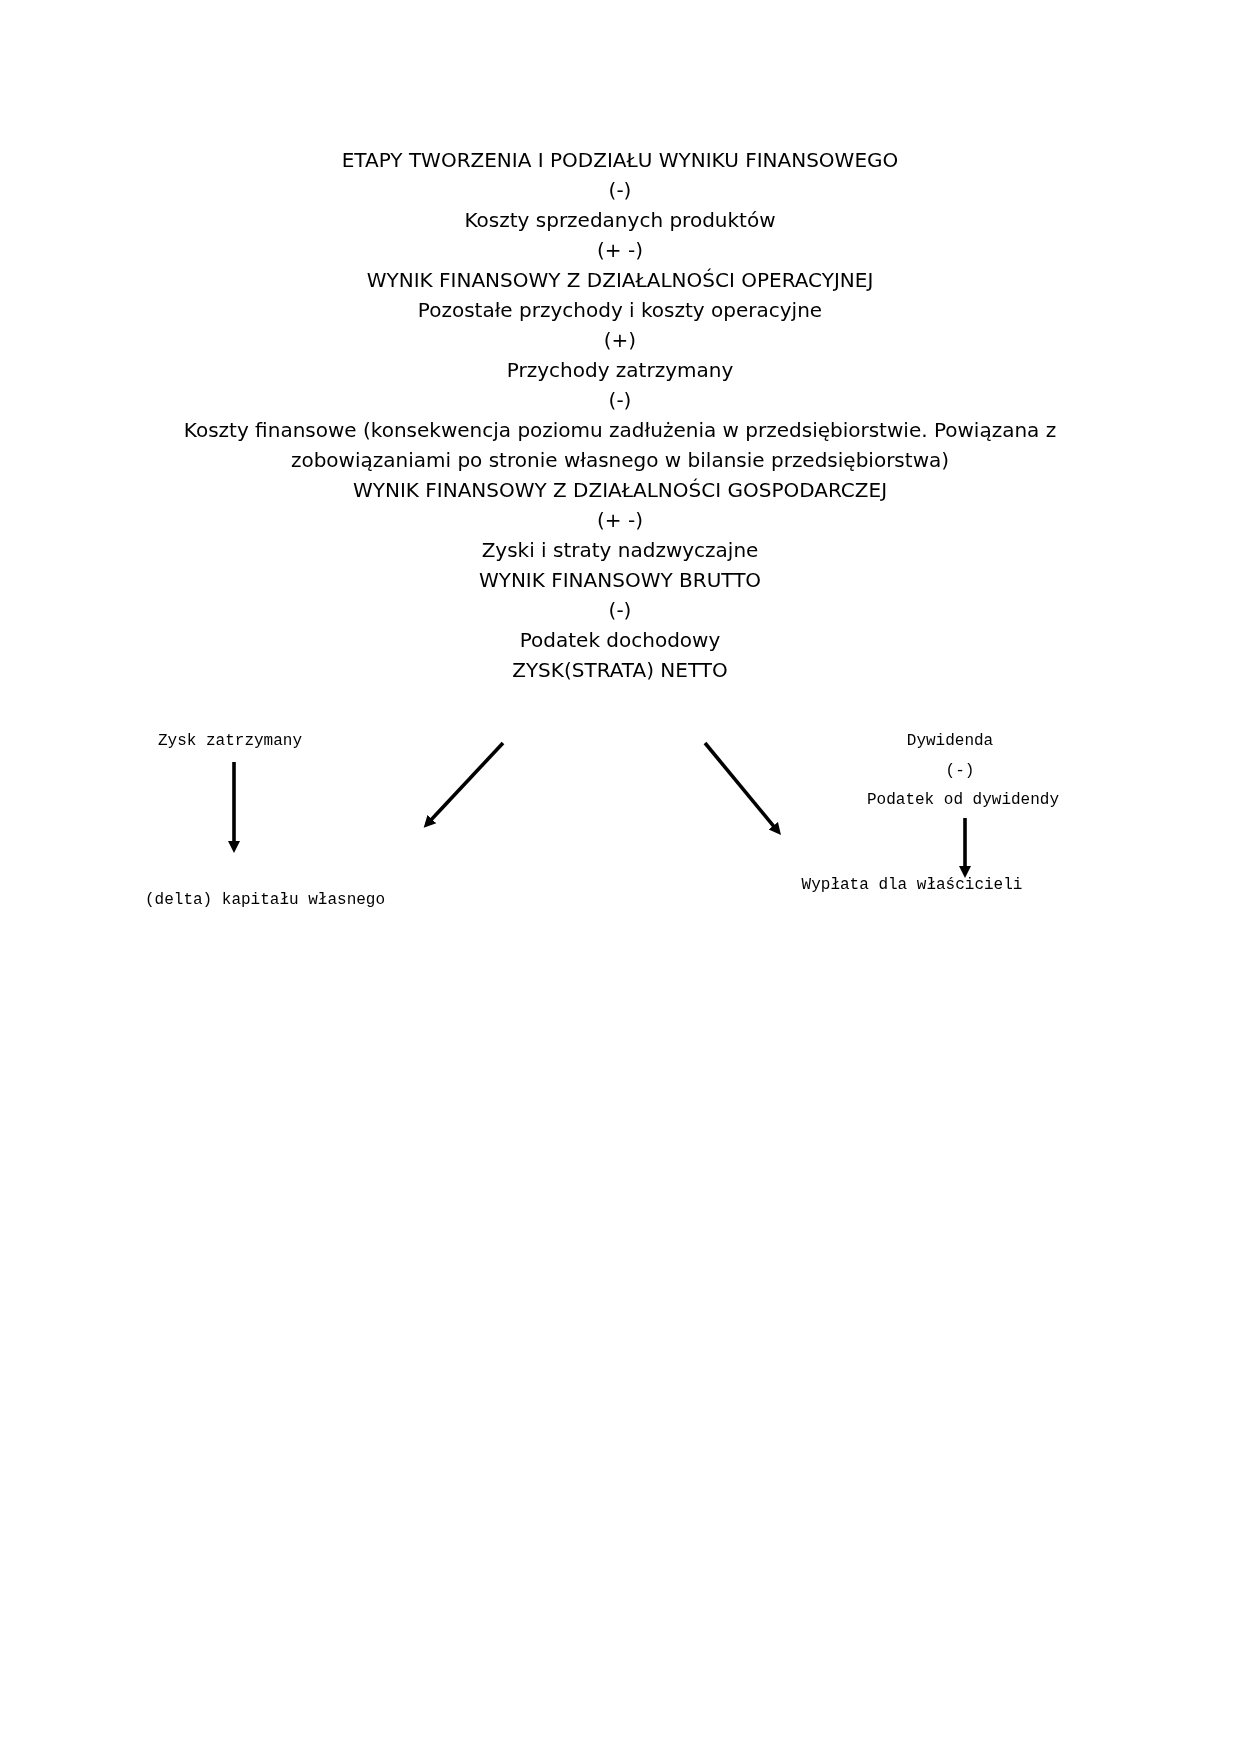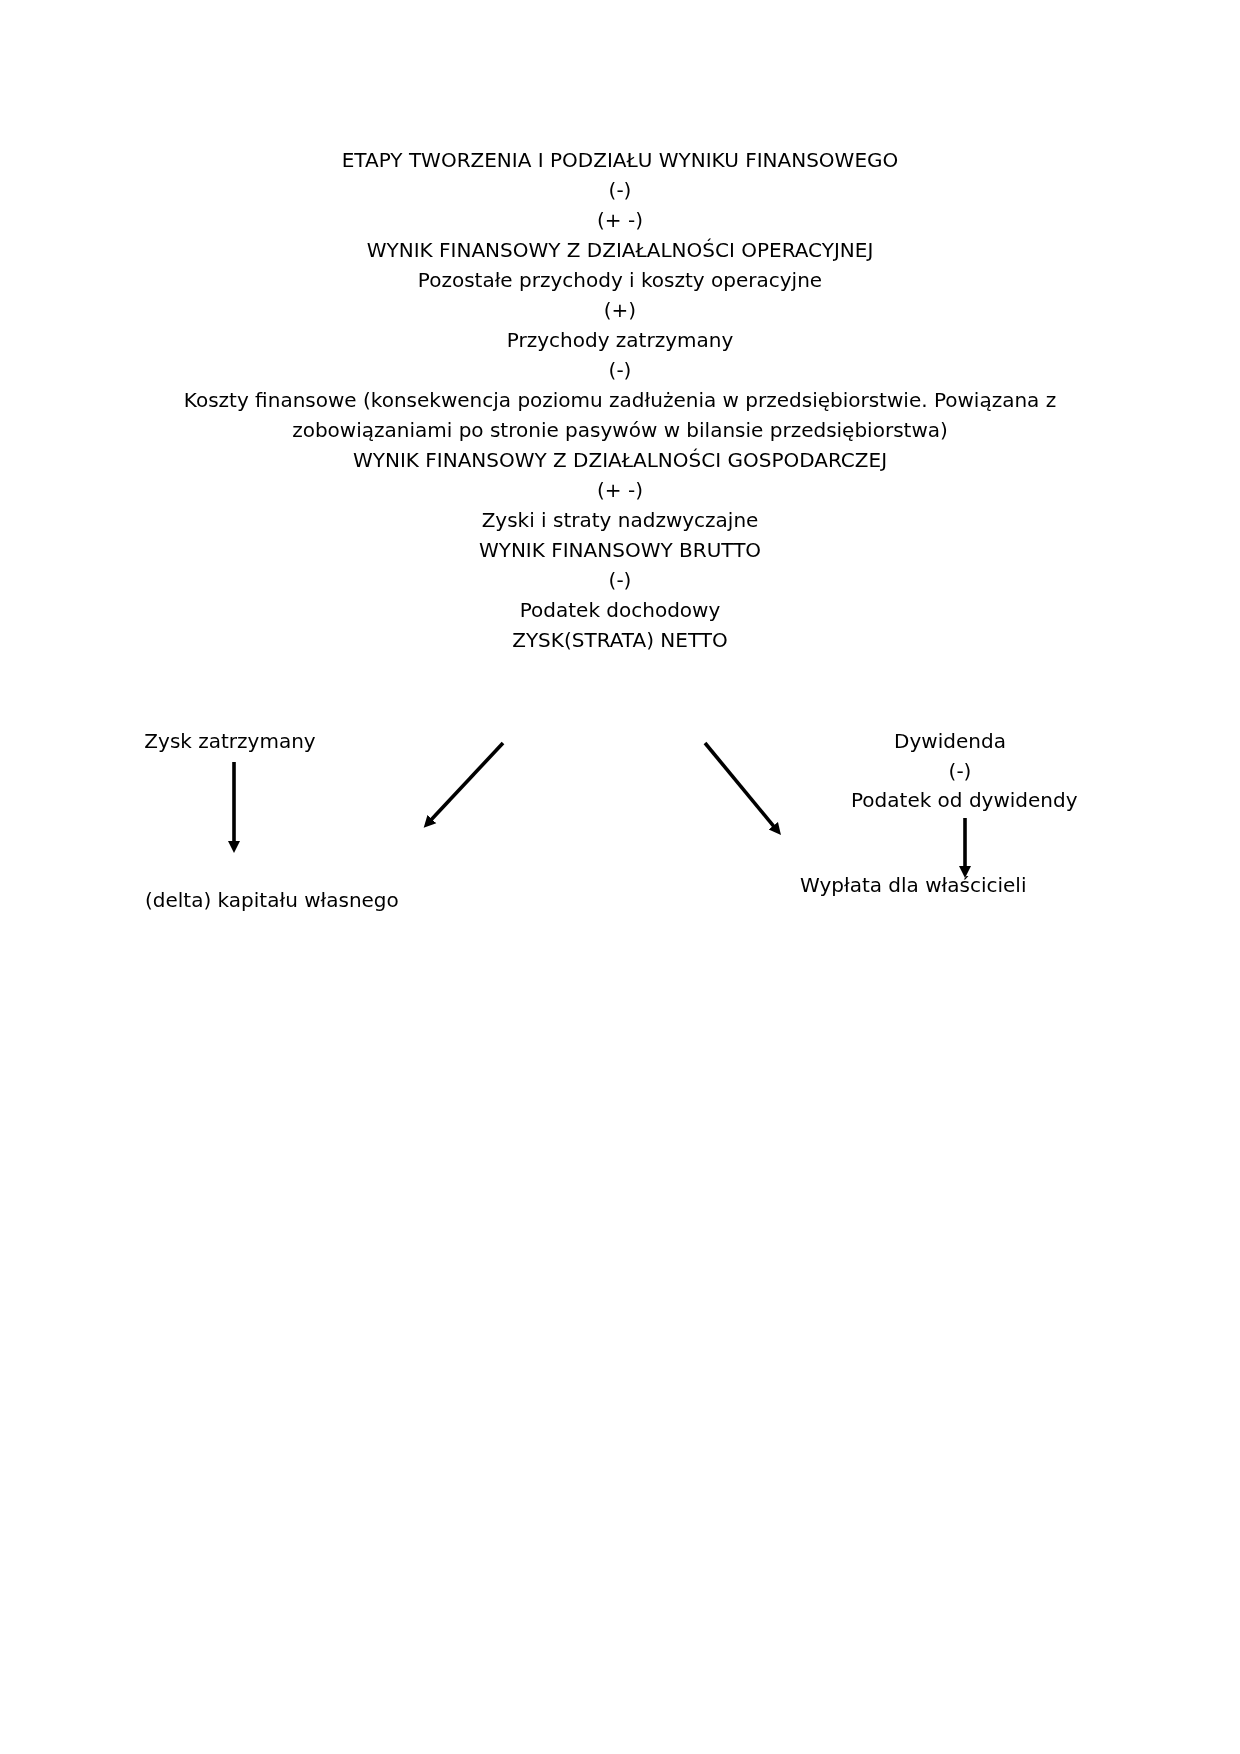--- a/index.html
+++ b/index.html
@@ -22,48 +22,50 @@
     left: 0;
     width: 1240px;
     text-align: center;
     font-size: 20px;
     line-height: 30px;
     white-space: nowrap;
   }
   .flow .line { height: 30px; }
   .lbl {
     position: absolute;
-    font-size: 20px;
+    font-size: 16px;
     line-height: 24px;
     white-space: nowrap;
+    font-family: Liberation Mono, monospace;
   }
   .lbl.center { text-align: center; }
   .arrows {
     position: absolute;
     top: 0;
     left: 0;
     pointer-events: none;
   }
 </style>
 </head>
 <body>
 
 <div class="page">
 
   <div class="flow">
     <div class="line">ETAPY TWORZENIA I PODZIAŁU WYNIKU FINANSOWEGO</div>
     <div class="line">(-)</div>
+    <div class="line">Koszty sprzedanych produktów</div>
     <div class="line">(+ -)</div>
     <div class="line">WYNIK FINANSOWY Z DZIAŁALNOŚCI OPERACYJNEJ</div>
     <div class="line">Pozostałe przychody i koszty operacyjne</div>
     <div class="line">(+)</div>
     <div class="line">Przychody zatrzymany</div>
     <div class="line">(-)</div>
     <div class="line">Koszty finansowe (konsekwencja poziomu zadłużenia w przedsiębiorstwie. Powiązana z</div>
-    <div class="line">zobowiązaniami po stronie pasywów w bilansie przedsiębiorstwa)</div>
+    <div class="line">zobowiązaniami po stronie własnego w bilansie przedsiębiorstwa)</div>
     <div class="line">WYNIK FINANSOWY Z DZIAŁALNOŚCI GOSPODARCZEJ</div>
     <div class="line">(+ -)</div>
     <div class="line">Zyski i straty nadzwyczajne</div>
     <div class="line">WYNIK FINANSOWY BRUTTO</div>
     <div class="line">(-)</div>
     <div class="line">Podatek dochodowy</div>
     <div class="line">ZYSK(STRATA) NETTO</div>
   </div>
 
   <div class="lbl center" style="left:128px; top:729px; width:204px;">Zysk zatrzymany</div>

